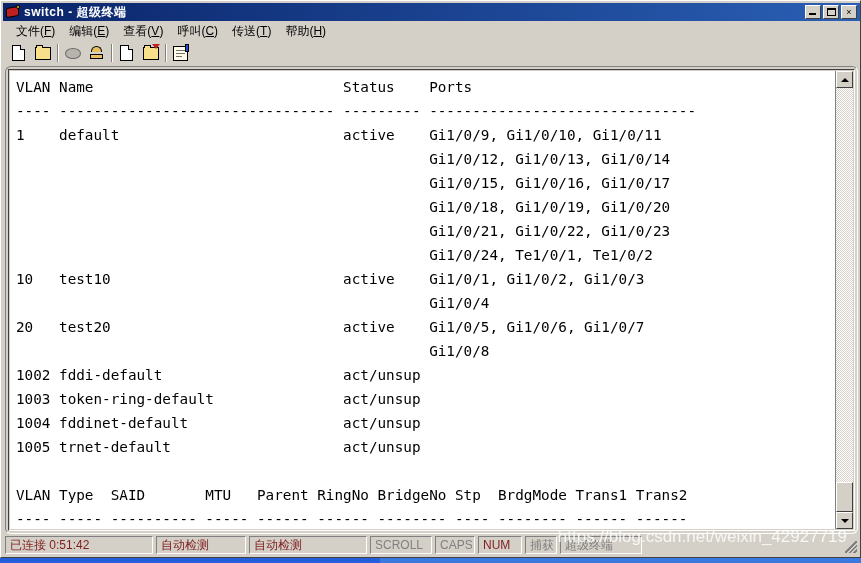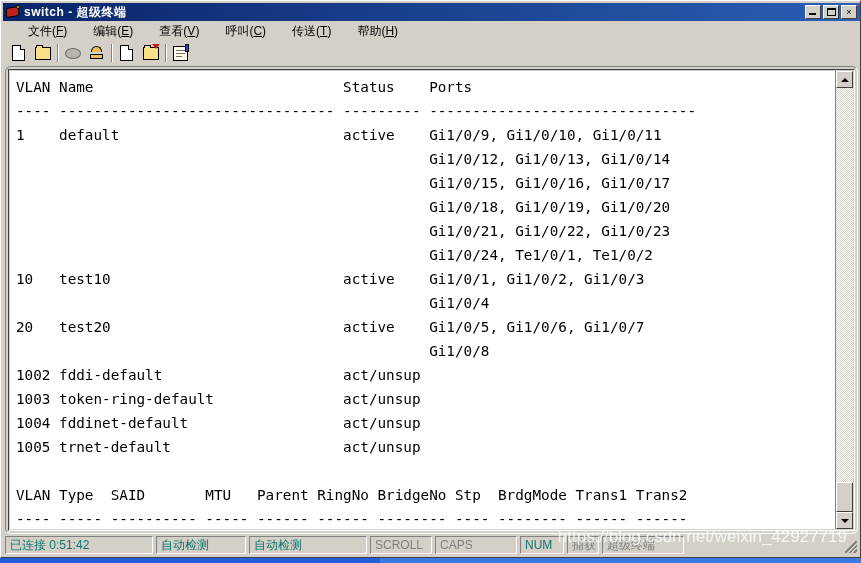--- a/index.html
+++ b/index.html
@@ -105,21 +105,20 @@
     padding-left: 6px;
     box-sizing: border-box;
   }
   .menu-item {
     font-family: "Liberation Sans", sans-serif;
     font-size: 12px;
     color: #000;
     padding: 1px 7px;
     white-space: nowrap;
     cursor: default;
-    margin-left: 12px;
   }
   .menu-item .mn { }
   .menu-item .acc { text-decoration: underline; }
 
   
   .toolbar {
     position: absolute;
     left: 2px; top: 39px;
     width: 857px;
     height: 26px;
@@ -266,21 +265,21 @@
     padding: 1px 2px;
   }
   .sb-cell {
     border-top: 1px solid #808080;
     border-left: 1px solid #808080;
     border-right: 1px solid #ffffff;
     border-bottom: 1px solid #ffffff;
     box-sizing: border-box;
     font-family: "Liberation Sans", sans-serif;
     font-size: 12px;
-    color: #0f766e;
+    color: #7f1d1d;
     display: flex;
     align-items: center;
     padding: 0 4px;
     margin-right: 3px;
     white-space: nowrap;
     overflow: hidden;
   }
   .sb-cell.dim { color: #808080; }
   .sb-grow { flex: 1 1 auto; border: none; margin: 0; }
   .sb-resize {
@@ -558,21 +557,21 @@
         </div>
 
       </div>
     </div>
 
     <div class="statusbar">
       <div class="sb-cell" style="width:148px">已连接 0:51:42</div>
       <div class="sb-cell" style="width:90px">自动检测</div>
       <div class="sb-cell" style="width:118px">自动检测</div>
       <div class="sb-cell dim" style="width:62px">SCROLL</div>
-      <div class="sb-cell dim" style="width:82px">CAPS</div>
+      <div class="sb-cell dim" style="width:40px">CAPS</div>
       <div class="sb-cell" style="width:44px">NUM</div>
       <div class="sb-cell dim" style="width:32px">捕获</div>
       <div class="sb-cell dim" style="width:82px">超级终端</div>
       <div class="sb-grow"></div>
       <div class="sb-resize"></div>
     </div>
 
   </div>
 
   <div class="watermark">https://blog.csdn.net/weixin_42927719</div>

